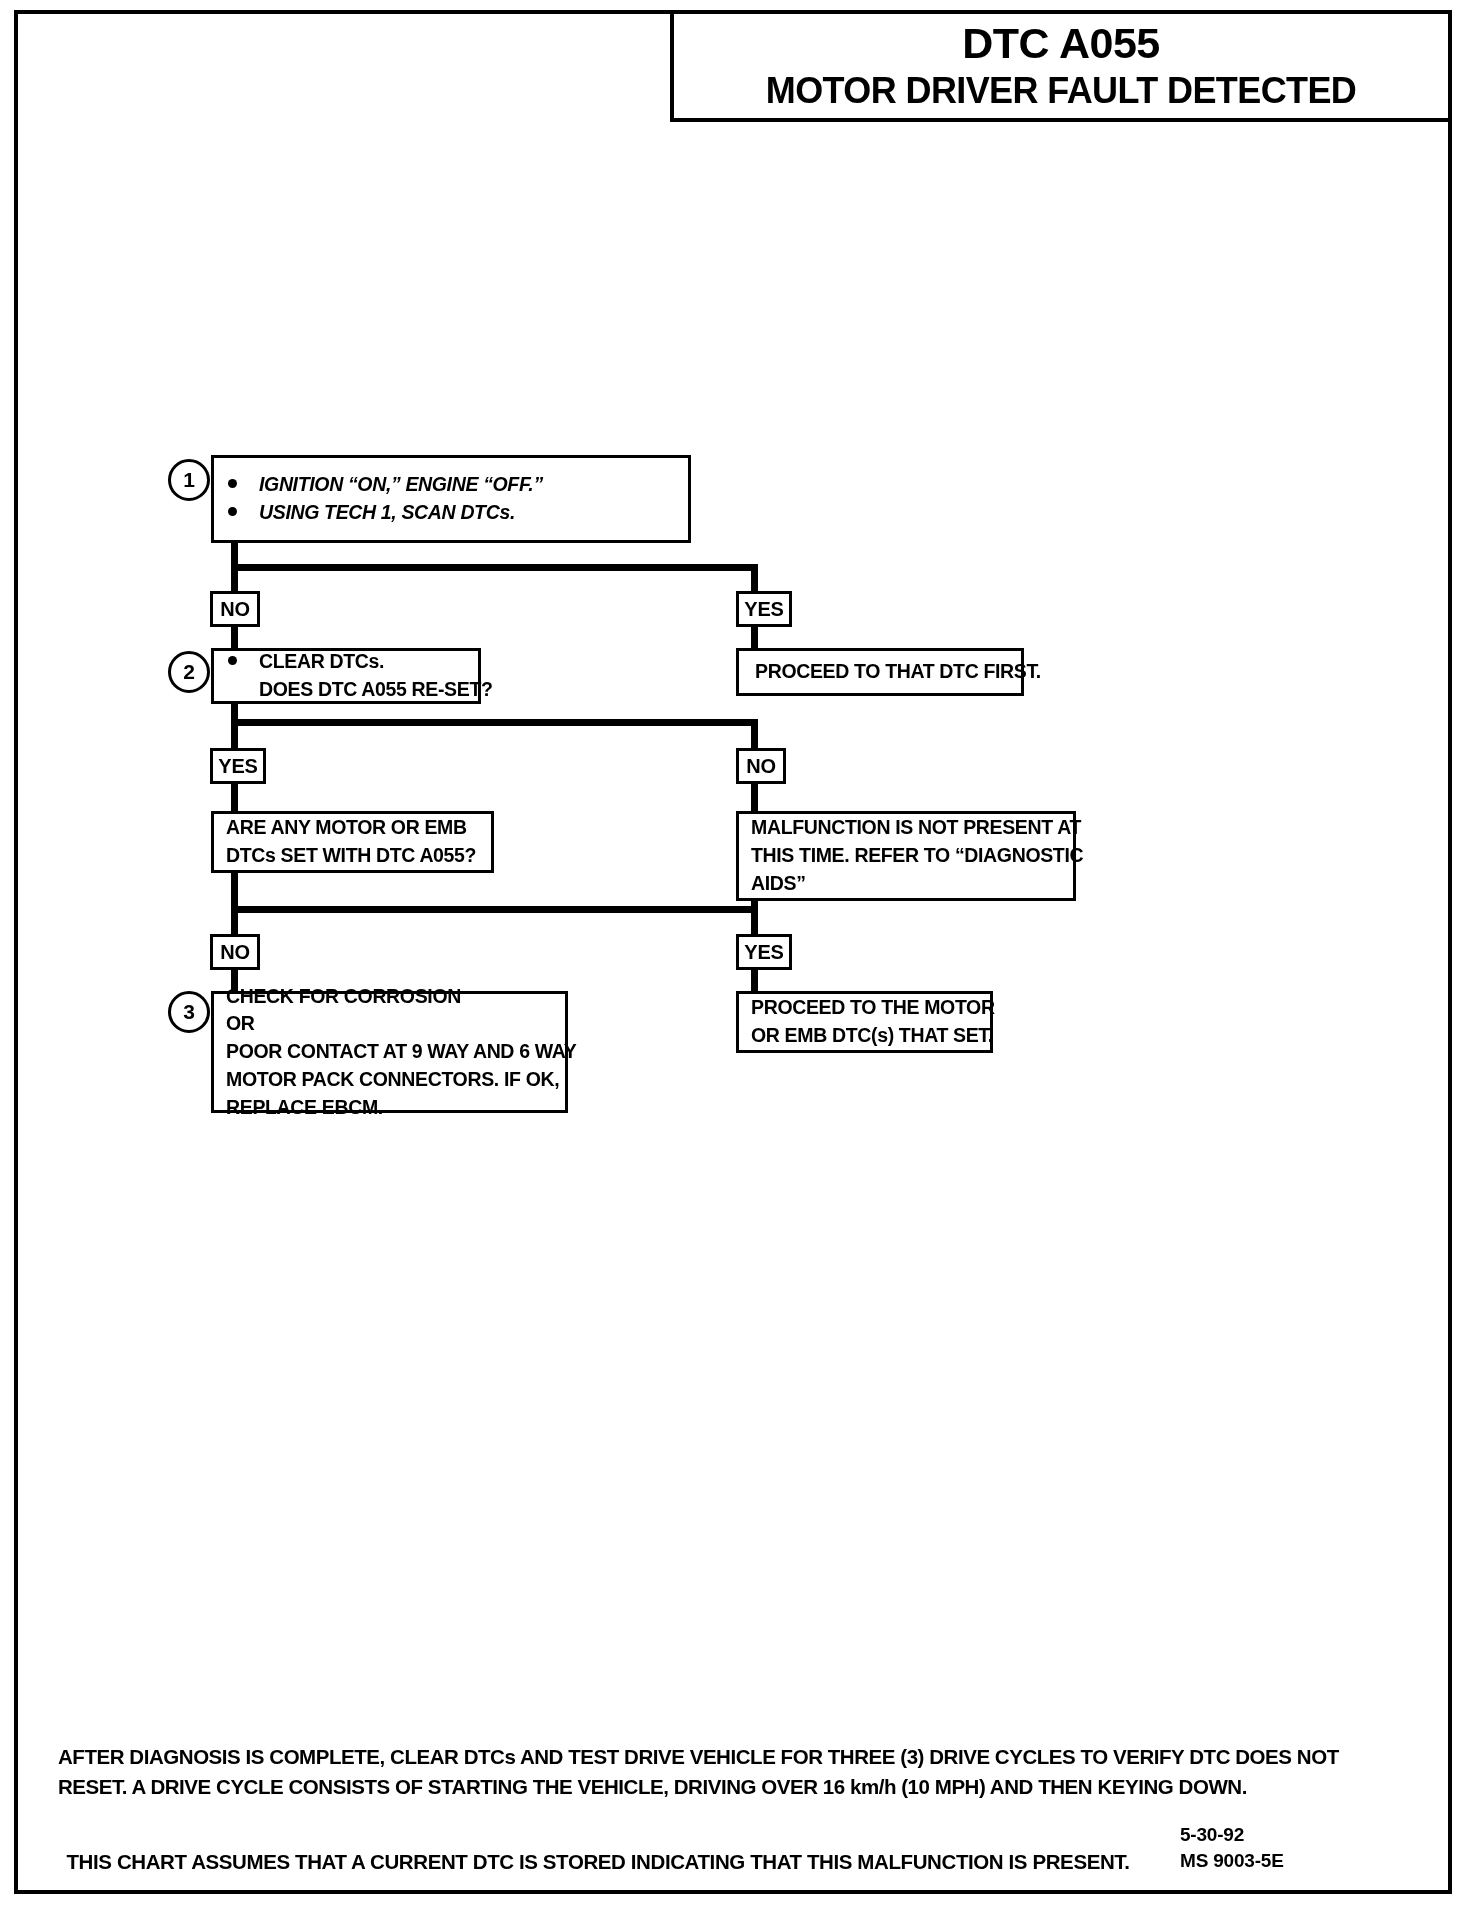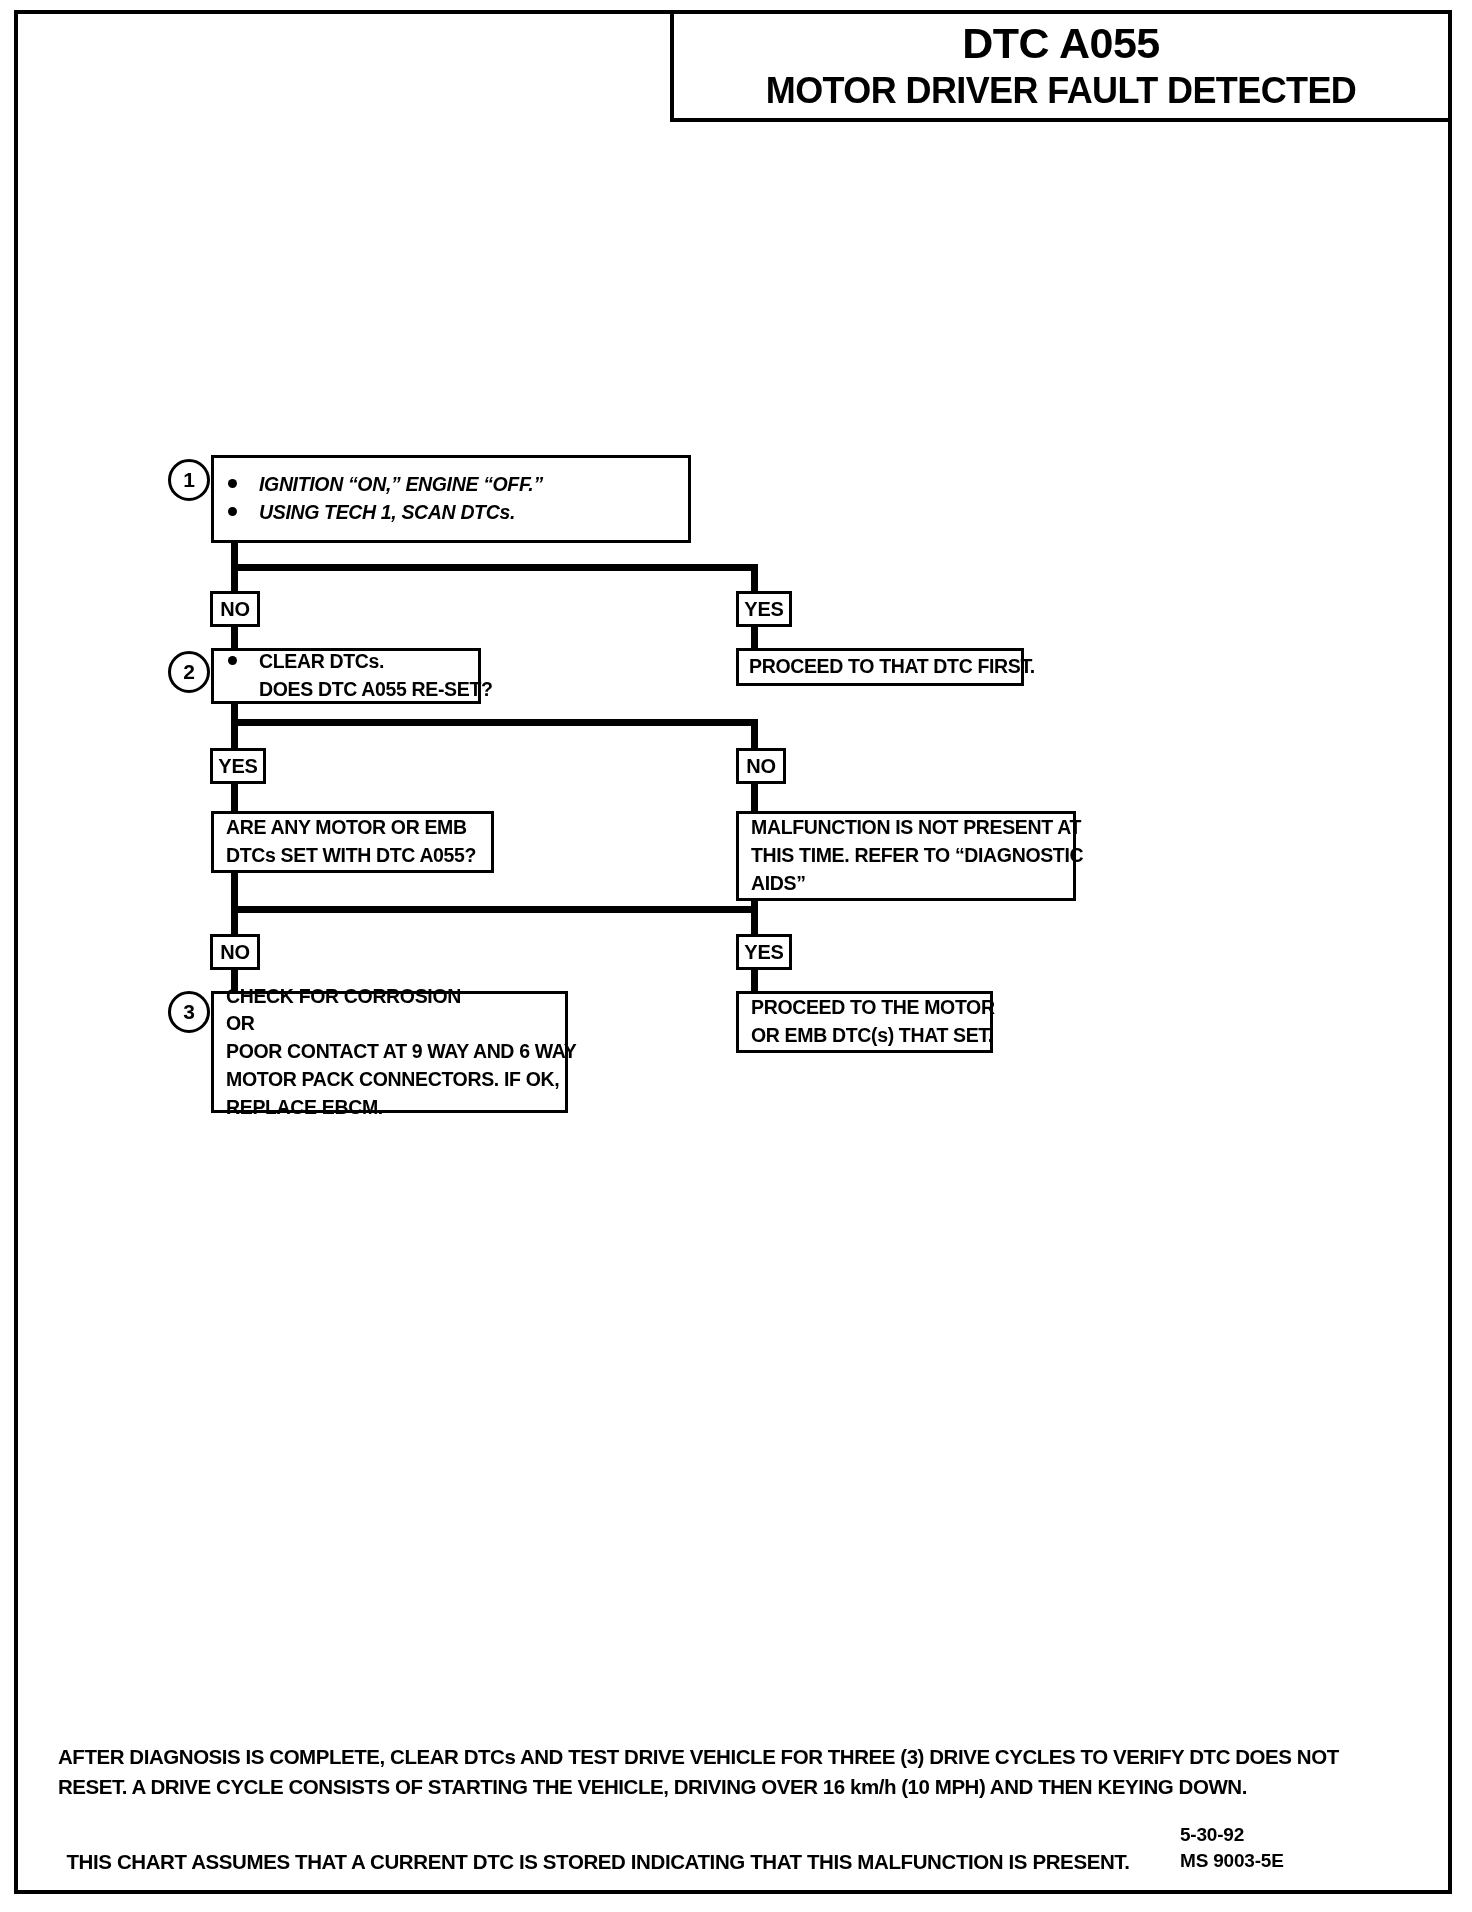--- a/index.html
+++ b/index.html
@@ -204,21 +204,21 @@
 
   <div class="step-circle" style="left:168px; top:651px;">2</div>
   <div class="box" style="left:211px; top:648px; width:270px; height:56px; padding:4px 0 4px 14px;">
     <div class="line bulleted">
       <span class="bullet"></span>
       <span>CLEAR DTCs.</span>
     </div>
     <div class="line nobullet-pad">DOES DTC A055 RE-SET?</div>
   </div>
 
-  <div class="box" style="left:736px; top:648px; width:288px; height:38px; padding-left:10px;">
+  <div class="box" style="left:736px; top:648px; width:288px; height:48px; padding-left:16px;">
     <div class="line">PROCEED TO THAT DTC FIRST.</div>
   </div>
 
   <div class="vline" style="left:231px; top:704px; height:28px;"></div>
   <div class="hline" style="left:231px; top:719px; width:527px;"></div>
   <div class="vline" style="left:231px; top:719px; height:32px;"></div>
   <div class="vline" style="left:751px; top:719px; height:32px;"></div>
 
   <div class="yn" style="left:210px; top:748px; width:56px; height:36px;">YES</div>
   <div class="yn" style="left:736px; top:748px; width:50px; height:36px;">NO</div>

